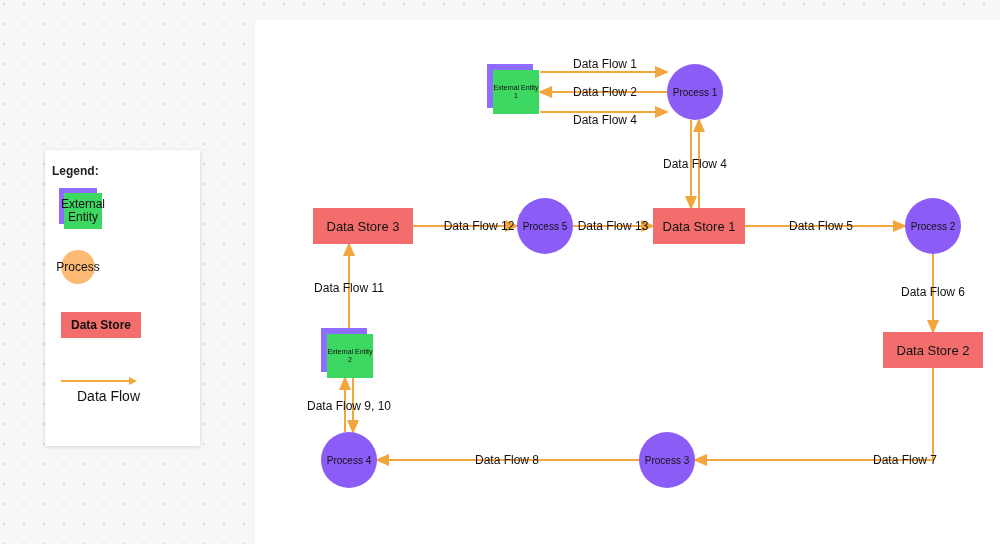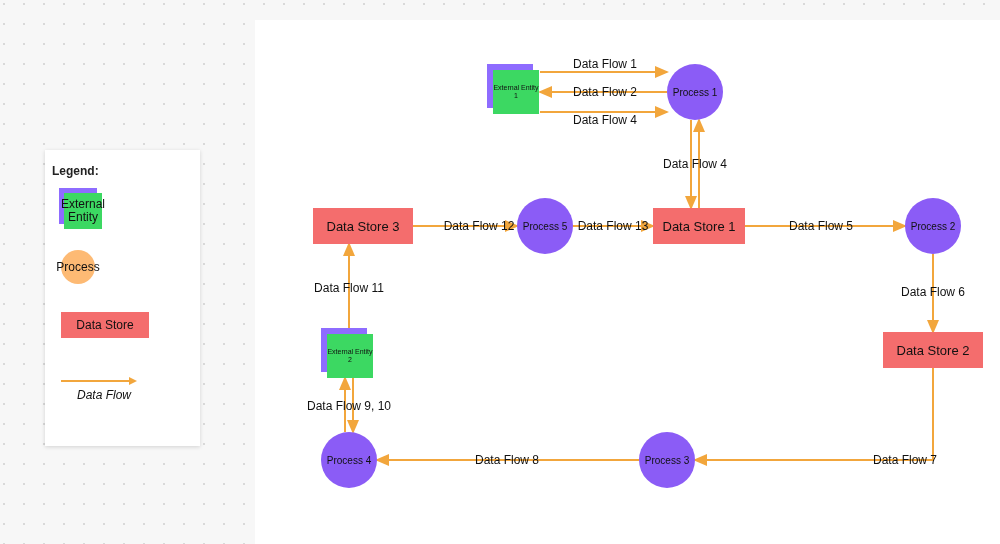--- a/index.html
+++ b/index.html
@@ -14,24 +14,24 @@
   .legend .item{position:relative;height:46px;margin:10px 0 16px 14px;}
   .legend .lbl{font-size:12px;color:#111;}
   .ext-back{position:absolute;width:38px;height:36px;background:#8e6cff;}
   .ext-front{position:absolute;width:38px;height:36px;background:#3cd862;display:flex;
     align-items:center;justify-content:center;text-align:center;font-size:7px;color:#111;line-height:1.1;}
   .proc{position:absolute;border-radius:50%;background:#fdba74;display:flex;
     align-items:center;justify-content:center;font-size:7px;color:#111;}
   .store{position:absolute;background:#f46d6d;display:flex;align-items:center;
     justify-content:center;font-size:7px;color:#111;}
   .legend .proc{width:34px;height:34px;left:2px;}
-  .legend .store{width:88px;height:26px;left:2px;}
+  .legend .store{width:80px;height:26px;left:2px;font-weight:bold;}
   .legend .arrow{position:absolute;left:2px;top:6px;width:72px;height:0;border-top:2px solid #f2a63c;}
   .legend .arrow:after{content:"";position:absolute;right:-8px;top:-5px;border:4px solid transparent;border-left:8px solid #f2a63c;}
-  .legend .arrow-lbl{position:absolute;left:18px;top:14px;font-size:12px;font-style:italic;}
+  .legend .arrow-lbl{position:absolute;left:18px;top:14px;font-size:14px;}
   
   .c-proc{position:absolute;width:56px;height:56px;border-radius:50%;background:#8b5cf6;
     display:flex;align-items:center;justify-content:center;font-size:10px;color:#111;}
   .c-store{position:absolute;height:36px;background:#f46d6d;display:flex;align-items:center;
     justify-content:center;font-size:13px;color:#111;}
   .c-ext-back{position:absolute;width:46px;height:44px;background:#8e6cff;}
   .c-ext-front{position:absolute;width:46px;height:44px;background:#3cd862;display:flex;
     align-items:center;justify-content:center;text-align:center;font-size:7px;color:#111;line-height:1.1;}
   
   svg.flows{position:absolute;left:0;top:0;width:745px;height:524px;pointer-events:none;}

